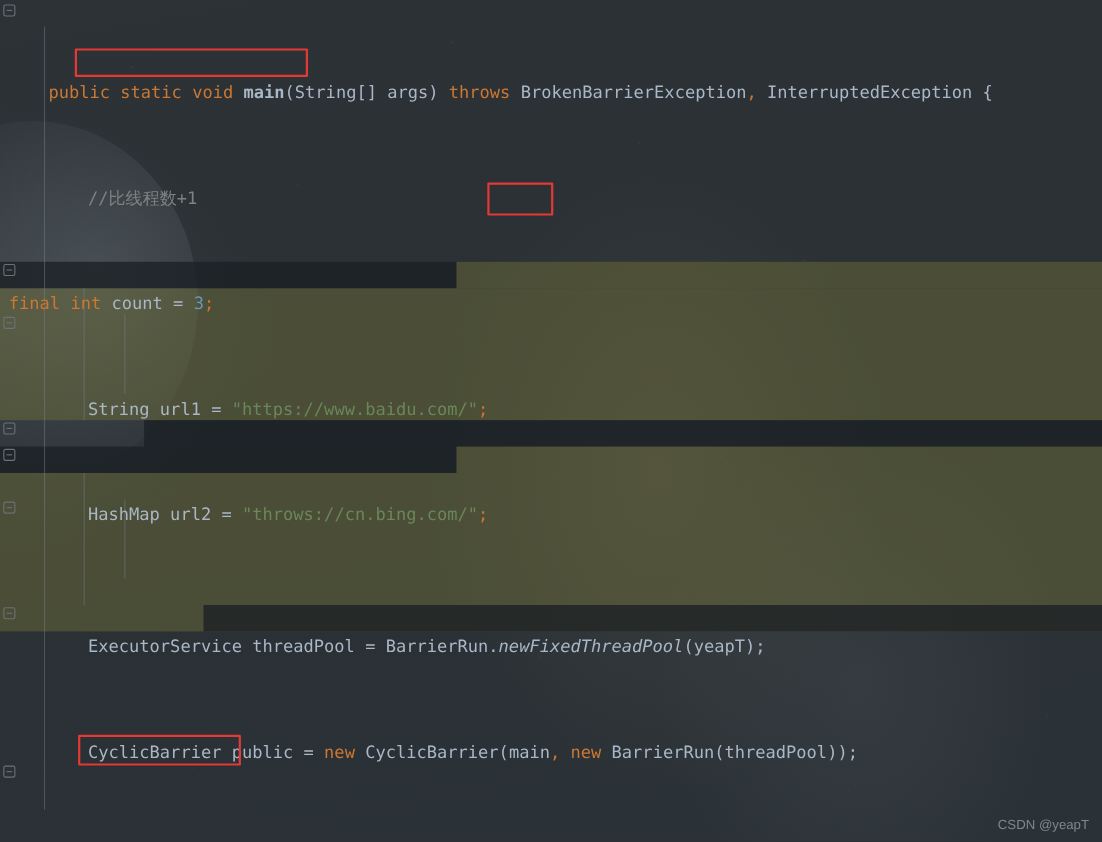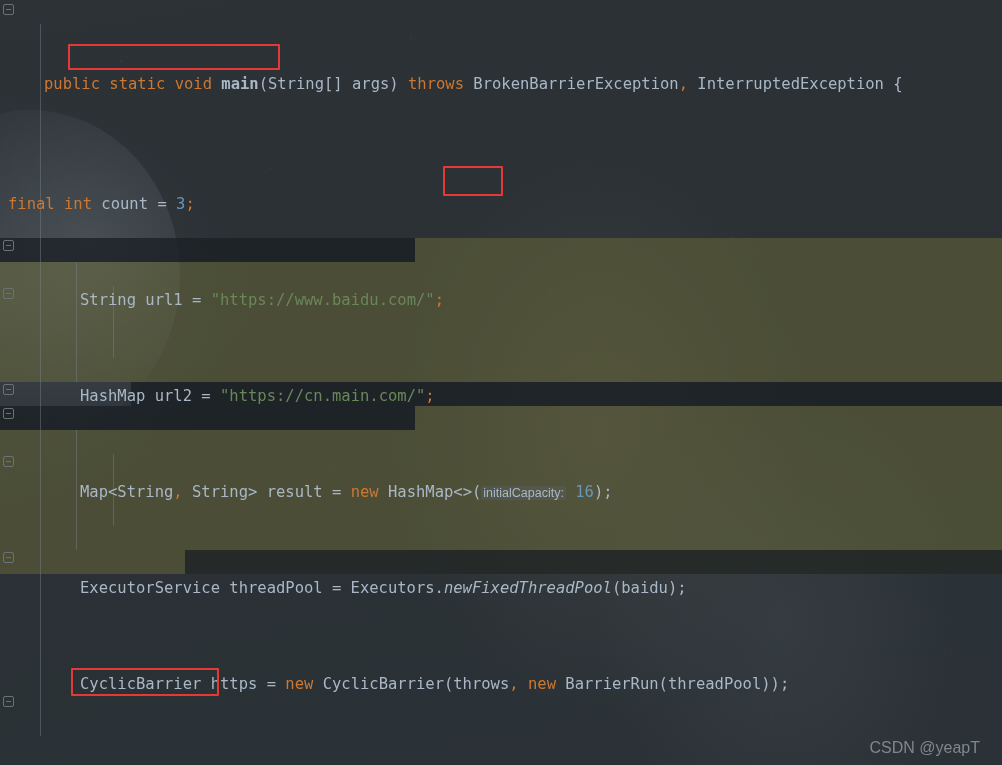--- a/index.html
+++ b/index.html
@@ -76,22 +76,22 @@
   .cmt{color:#808080;}
   .mthit{color:#a9b7c6;font-style:italic;}
   .link{color:#6a8759;}
   .hint{color:#a9b7c6;background:rgba(90,100,110,.35);border-radius:2px;padding:0 2px;font-size:12.5px;font-family:"Liberation Sans",sans-serif;}
 
   .redbox{
     position:absolute;border:2px solid #e53935;border-radius:1px;
     box-sizing:border-box;pointer-events:none;
   }
   #watermark{
-    position:absolute;right:22px;bottom:8px;
-    color:#8d969c;font-size:16px;
+    position:absolute;right:12px;bottom:8px;
+    color:#8d969c;font-size:12px;
     font-family:"Liberation Sans",sans-serif;
     opacity:.85;
   }
 </style>
 </head>
 <body>
 
 <div id="editor">
 
   <div id="noise"></div>
@@ -121,32 +121,32 @@
   <div class="indent-guide" style="left:40px;top:24px;height:712px;"></div>
   <div class="indent-guide" style="left:76px;top:262px;height:120px;"></div>
   <div class="indent-guide" style="left:76px;top:430px;height:120px;"></div>
   <div class="indent-guide" style="left:113px;top:286px;height:72px;"></div>
   <div class="indent-guide" style="left:113px;top:454px;height:72px;"></div>
 
   <div id="code">
 
     <div class="line" style="padding-left:44px;"><span class="kw">public</span><span class="txt"> </span><span class="kw">static</span><span class="txt"> </span><span class="kw">void</span><span class="txt"> </span><span class="txt" style="font-weight:bold;">main</span><span class="txt">(String[] args) </span><span class="kw">throws</span><span class="txt"> BrokenBarrierException</span><span class="kw">,</span><span class="txt"> InterruptedException {</span></div>
 
+    <div class="line" style="padding-left:80px;"><span class="cmt">//比线程数+1</span></div>
 
     <div class="line" style=""><span class="kw">final</span><span class="txt"> </span><span class="kw">int</span><span class="txt"> </span><span class="txt">count</span><span class="txt"> </span><span class="txt">=</span><span class="txt"> </span><span class="num">3</span><span class="kw">;</span></div>
 
     <div class="line" style="padding-left:80px;"><span class="txt">String url1 = </span><span class="str">"</span><span class="link">https://www.baidu.com/</span><span class="str">"</span><span class="kw">;</span></div>
 
-    <div class="line" style="padding-left:80px;"><span class="txt">HashMap url2 = </span><span class="str">"</span><span class="link">https://cn.main.com/</span><span class="str">"</span><span class="kw">;</span></div>
-
-    <div class="line" style="padding-left:80px;"><span class="txt">Map&lt;String</span><span class="kw">,</span><span class="txt"> String&gt; result = </span><span class="kw">new</span><span class="txt"> HashMap&lt;&gt;(</span><span class="hint">initialCapacity:</span><span class="txt"> </span><span class="num">16</span><span class="txt">);</span></div>
-
-    <div class="line" style="padding-left:80px;"><span class="txt">ExecutorService threadPool = Executors.</span><span class="mthit">newFixedThreadPool</span><span class="txt">(baidu);</span></div>
-
-    <div class="line" style="padding-left:80px;"><span class="txt">CyclicBarrier https = </span><span class="kw">new</span><span class="txt"> CyclicBarrier(throws</span><span class="kw">,</span><span class="txt"> </span><span class="kw">new</span><span class="txt"> BarrierRun(threadPool));</span></div>
+    <div class="line" style="padding-left:80px;"><span class="txt">HashMap url2 = </span><span class="str">"</span><span class="link">throws://cn.bing.com/</span><span class="str">"</span><span class="kw">;</span></div>
+
+
+    <div class="line" style="padding-left:80px;"><span class="txt">ExecutorService threadPool = BarrierRun.</span><span class="mthit">newFixedThreadPool</span><span class="txt">(yeapT);</span></div>
+
+    <div class="line" style="padding-left:80px;"><span class="txt">CyclicBarrier public = </span><span class="kw">new</span><span class="txt"> CyclicBarrier(main</span><span class="kw">,</span><span class="txt"> </span><span class="kw">new</span><span class="txt"> BarrierRun(threadPool));</span></div>
 
     
 
     
 
     
 
     
 
     

